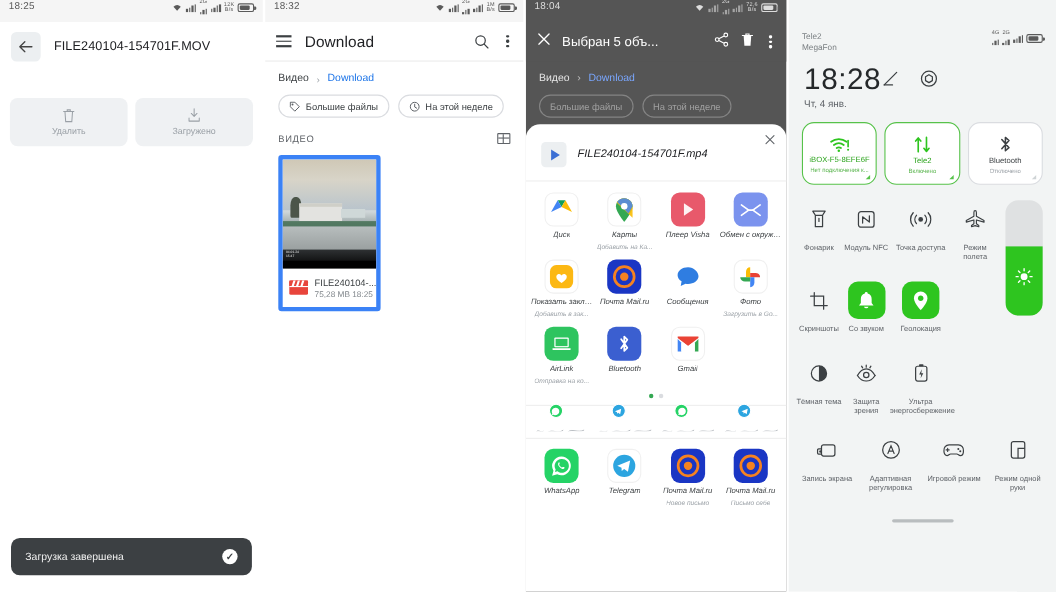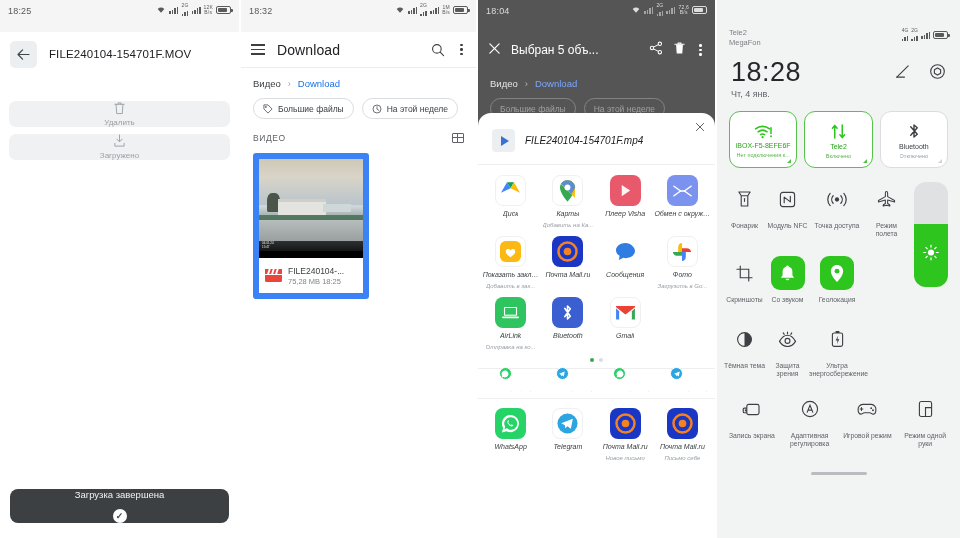--- a/index.html
+++ b/index.html
@@ -12,22 +12,22 @@
   .screens { display: flex; width: 960px; height: 538px; }
   .panel { position: relative; height: 538px; overflow: hidden; background: #fff; }
   .p1 { width: 240px; }
   .gap { width: 2px; background: #ffffff; height: 538px; flex: 0 0 2px; }
   .p2 { width: 236px; }
   .p3 { width: 238px; }
   .p4 { width: 244px; }
 
   
   .statusbar {
-    height: 20px; display: flex; align-items: flex-end;
-    justify-content: space-between; padding: 16px 8px;
+    height: 20px; display: flex; align-items: flex-start;
+    justify-content: space-between; padding: 0 8px;
     font-size: 9px; color: #5a5a5a; letter-spacing: .2px;
   }
   .statusbar.light { background: #f5f5f5; }
   .sb-icons { display: flex; align-items: center; gap: 3px; }
   .bars {
     display: inline-flex; align-items: flex-end; gap: 1px; height: 8px;
   }
   .bars i { display: block; width: 1.5px; background: #5a5a5a; }
   .bars i:nth-child(1){height:2.5px}
   .bars i:nth-child(2){height:4px}
@@ -83,32 +83,32 @@
   .play-ico:after{
     content:""; position:absolute; left:3px; top:2.5px;
     border-left: 6px solid rgba(255,255,255,.30);
     border-top: 4px solid transparent; border-bottom: 4px solid transparent;
   }
   .seek { flex: 1; height: 3px; background: rgba(255,255,255,.45); border-radius: 2px; position: relative; }
   .seek .knob {
     position: absolute; left: -2px; top: -5px; width: 13px; height: 13px;
     border-radius: 50%; background: #3c3c3c;
   }
-  .p1-actions { display: flex; gap: 7px; padding: 25px 9px; flex-direction: column; }
+  .p1-actions { display: flex; gap: 7px; padding: 25px 9px; }
   .act-btn {
     flex: 1; height: 44px; background: #eff1f3; border-radius: 7px;
     display: flex; flex-direction: column; align-items: center; justify-content: center;
     gap: 3px; color: #9aa0a6; font-size: 8px;
   }
   .act-btn svg { display: block; }
   .toast {
     position: absolute; left: 10px; right: 10px; bottom: 15px; height: 34px;
     background: #3c4043; border-radius: 8px; display: flex; align-items: center;
     justify-content: space-between; padding: 0 13px;
-    color: #f1f1f1; font-size: 9.5px; flex-direction: column;
+    color: #f1f1f1; font-size: 9.5px;
   }
   .toast-check {
     width: 14px; height: 14px; border-radius: 50%; background: #fff;
     display: flex; align-items: center; justify-content: center;
     color: #3c4043; font-size: 9px; font-weight: bold;
   }
 
   
   .p2-appbar {
     height: 36px; display: flex; align-items: center; padding: 0 10px; gap: 12px; background:#fff;
@@ -130,21 +130,21 @@
     font-size: 8.5px; color:#3c4043; background:#fff;
   }
   .sec-head {
     display:flex; align-items:center; justify-content:space-between;
     padding: 14px 12px 6px; font-size: 8.5px; color:#5f6368; letter-spacing:.6px;
   }
   .grid-ico { width:12px; height:10px; border:1.3px solid #5f6368; border-radius:1px; position:relative;}
   .grid-ico:before{content:"";position:absolute;left:0;right:0;top:2.5px;height:1.2px;background:#5f6368;}
   .grid-ico:after{content:"";position:absolute;left:4px;top:0;bottom:0;width:1.2px;background:#5f6368;}
   .file-card {
-    margin: 4px 12px; width: 116px; border:6px solid #3b82f6; border-radius:3px; overflow:hidden; background:#fff;
+    margin: 4px 12px; width: 93px; border:4px solid #3b82f6; border-radius:3px; overflow:hidden; background:#fff;
   }
   .thumb { height: 99px; position: relative; overflow:hidden;
     background: linear-gradient(180deg,#c9c3b4 0%,#d9d3c6 14%,#b9c3c9 30%,#cfd6d8 48%,#9aa6a6 60%,#8e9a9c 72%,#4a5052 86%,#101010 95%,#050505 100%);
   }
   .thumb .sky { position:absolute; left:0; right:0; top:0; height:46%;
     background: linear-gradient(180deg,#cfc8b6 0%, #d8d4c8 40%, #b9c4cc 100%); }
   .thumb .bld { position:absolute; left:18%; top:40%; width:46%; height:17%;
     background:#e3e3e0; border-top: 3px solid #cfcfc8;}
   .thumb .bld2 { position:absolute; left:62%; top:45%; width:26%; height:9%; background:#cfd8d8;}
   .thumb .fence { position:absolute; left:0; right:0; top:57%; height:5%; background:#3f6b4f; opacity:.8;}
@@ -216,21 +216,21 @@
   }
   .avwrap { position:relative; }
   .scribble { height: 9px; width: 52px; overflow:hidden; }
   .contact-row2 { display:grid; grid-template-columns: repeat(4,1fr); padding: 9px 4px 0; border-top:1px solid #eee; margin-top:6px;}
 
   
   .p4 { background: #f2f4f4; }
   .p4-status { height: 22px; }
   .p4-carrier { padding: 6px 12px 0; display:flex; justify-content:space-between; align-items:flex-start;}
   .carrier-txt { font-size: 7.5px; color:#7a7f82; line-height: 9.5px; }
-  .clockrow { display:flex; align-items:flex-start; justify-content:space-between; padding: 10px 14px 0;}
+  .clockrow { display:flex; align-items:flex-start; padding: 10px 14px 0;}
   .clock { font-size: 27px; color: #25282a; font-weight: 400; line-height: 30px; letter-spacing:.5px;}
   .date { font-size: 9px; color:#5f6368; margin-top: 2px;}
   .clock-icons { display:flex; gap: 18px; padding-top: 6px; color:#3c4043;}
   .big-tiles { display:flex; gap: 7px; padding: 12px 12px 0; }
   .big-tile {
     flex:1; height: 57px; border-radius: 11px; border: 1px solid #dadce0; background:#fff;
     display:flex; flex-direction:column; align-items:center; justify-content:center; gap: 3px;
     position:relative; padding-top: 2px;
   }
   .big-tile.on { border-color:#57c24a; }

